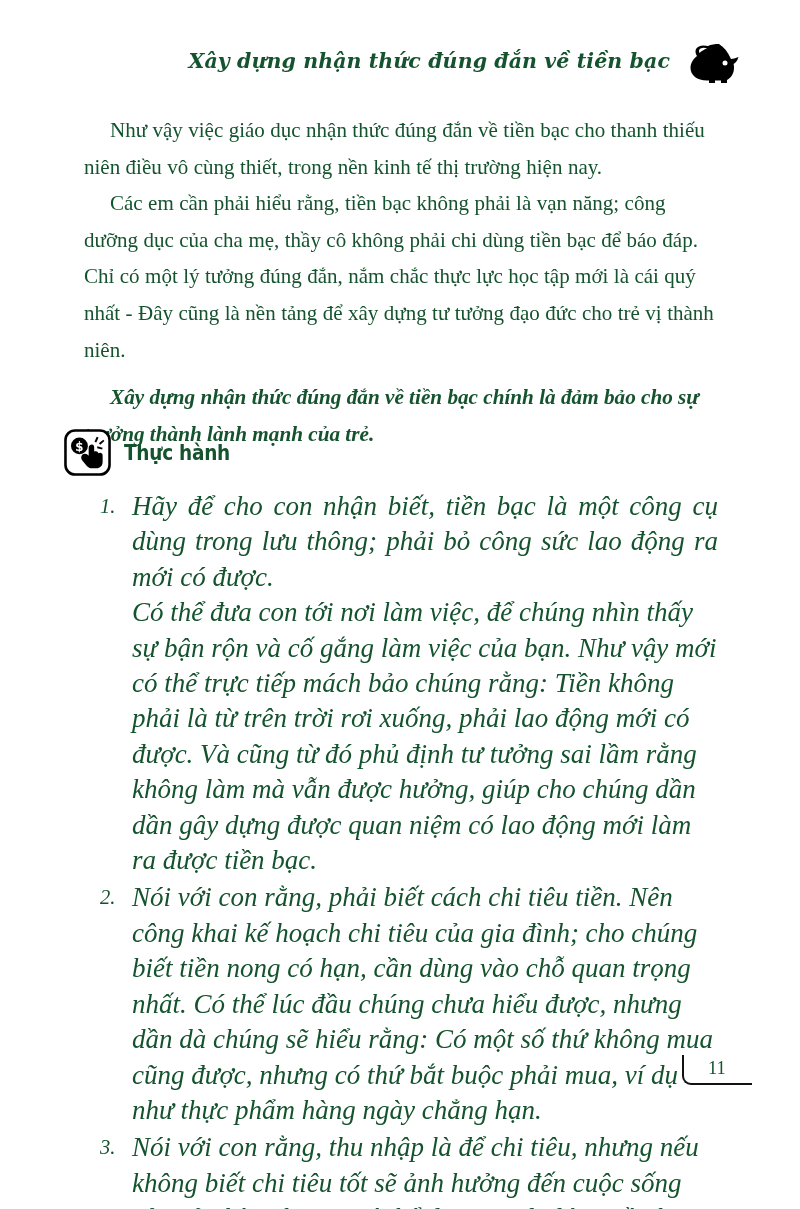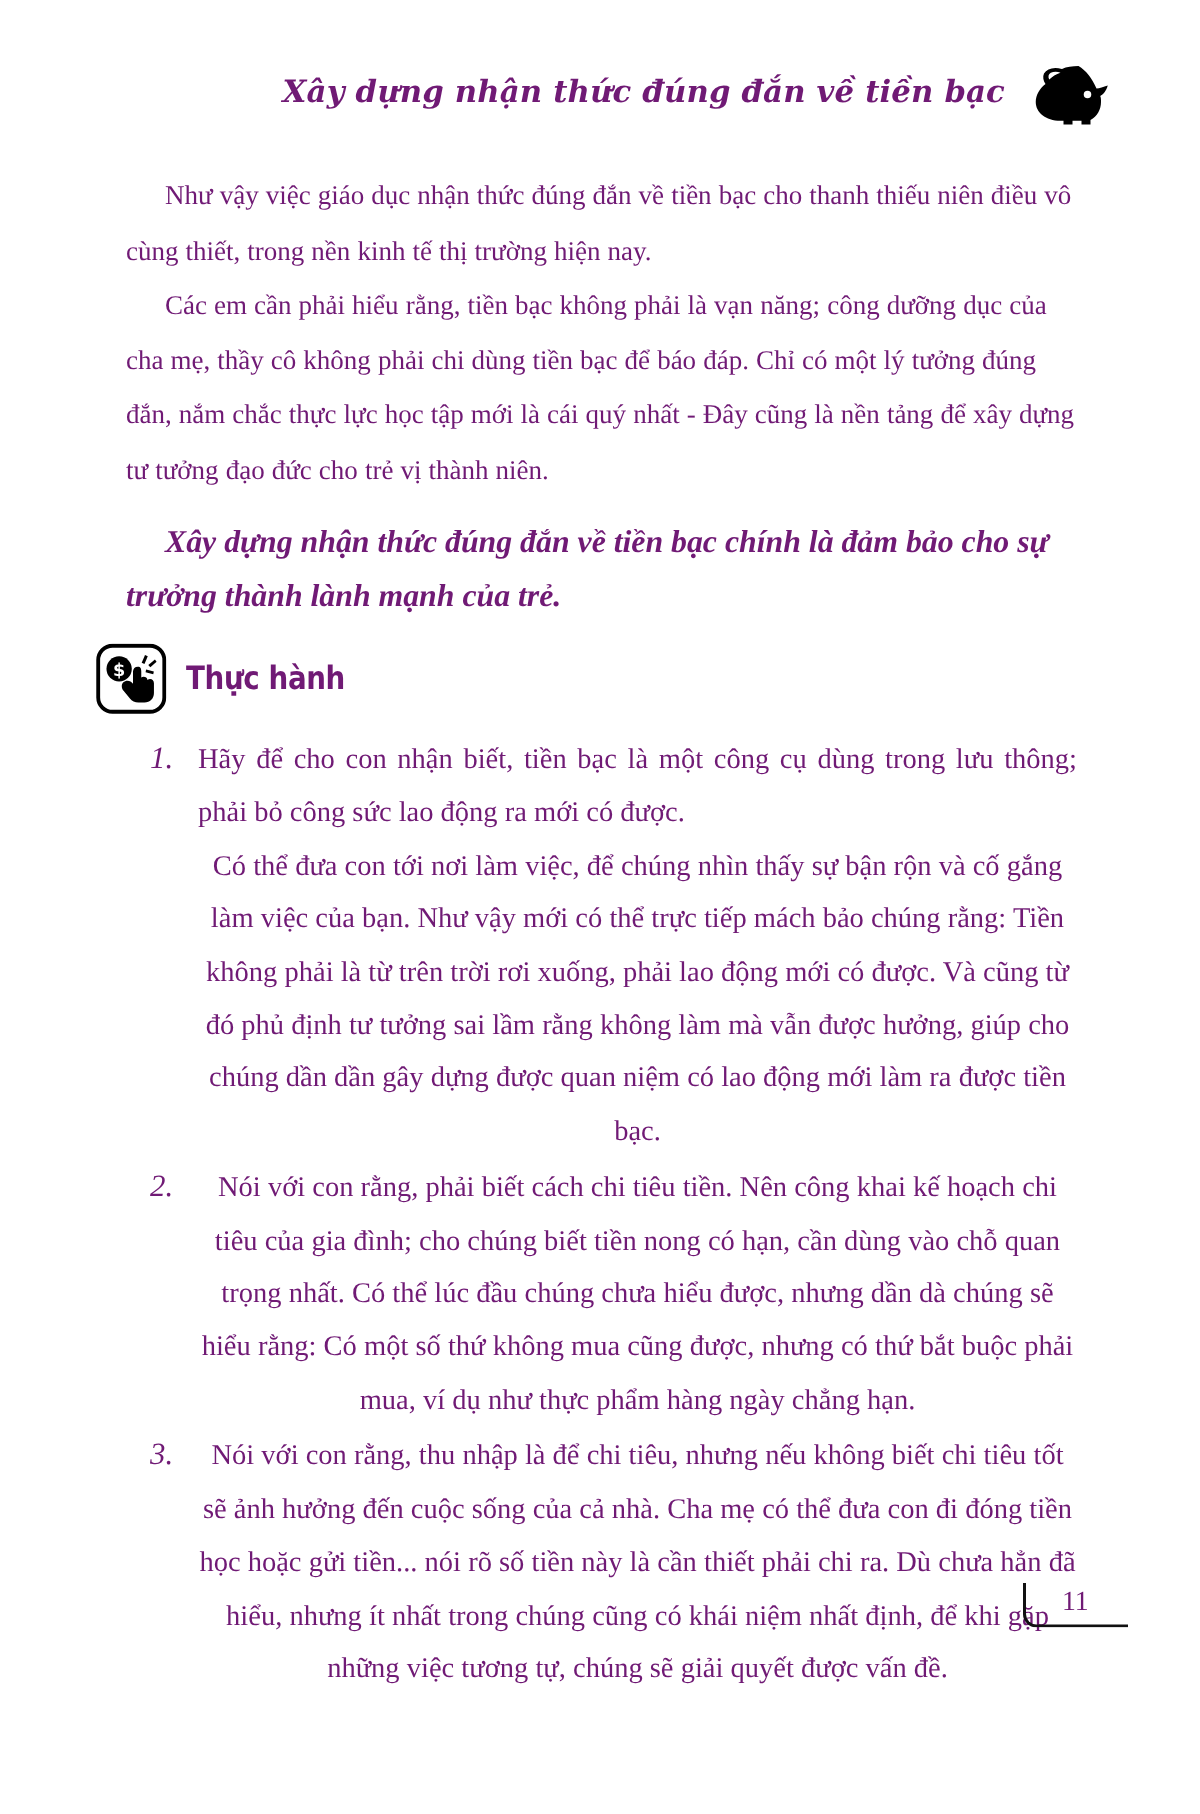--- a/index.html
+++ b/index.html
@@ -7,21 +7,21 @@
     padding: 0;
     background: #ffffff;
   }
   .page {
     position: relative;
     width: 800px;
     height: 1209px;
     background: #ffffff;
     overflow: hidden;
     font-family: "Liberation Serif", "DejaVu Serif", serif;
-    color: #701a75;
+    color: #14532d;
   }
 
   
   .header {
     position: absolute;
     top: 42px;
     left: 84px;
     right: 60px;
     height: 60px;
     display: flex;
@@ -48,21 +48,21 @@
 
   
   .body-wrap {
     position: absolute;
     top: 112px;
     left: 84px;
     width: 634px;
   }
   p.para {
     margin: 0;
-    font-size: 18px;
+    font-size: 21px;
     line-height: 36.6px;
     text-indent: 26px;
     text-align: justify;
     text-justify: inter-word;
     word-spacing: 0.2px;
   }
   p.para.tail {
     text-align: left;
   }
   p.para-emph {
@@ -119,27 +119,28 @@
     line-height: 35.4px;
     font-style: italic;
     text-align: left;
   }
   .list-body {
     flex: 1 1 auto;
     min-width: 0;
   }
   .list-body p {
     margin: 0;
-    font-size: 19px;
+    font-size: 27px;
     line-height: 35.4px;
+    font-style: italic;
     text-align: justify;
     text-justify: inter-word;
   }
   .list-body p.tail {
-    text-align: center;
+    text-align: left;
   }
 
   
   .page-foot {
     position: absolute;
     left: 682px;
     top: 1055px;
     width: 80px;
     height: 40px;
   }

